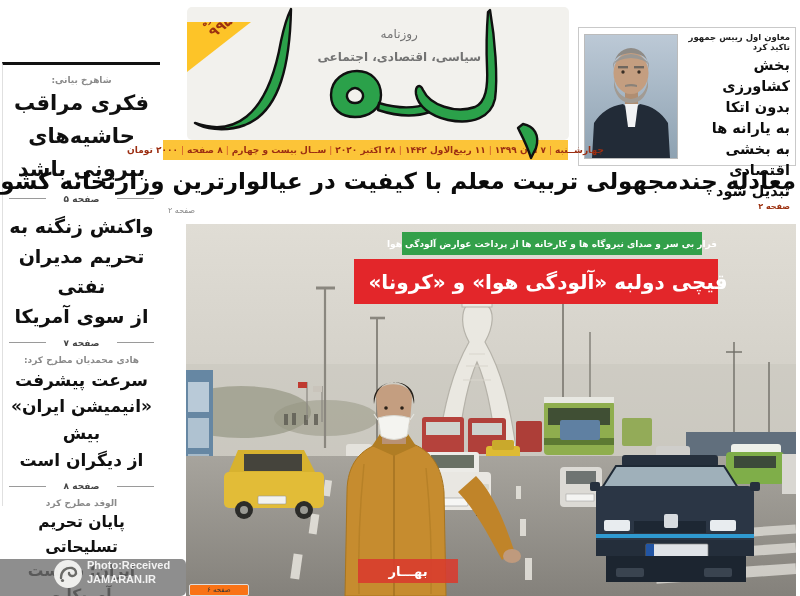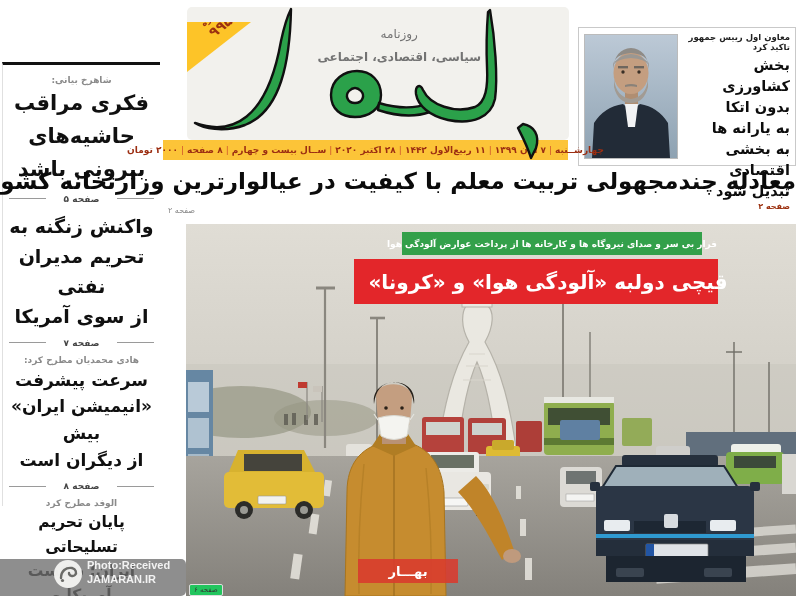--- a/index.html
+++ b/index.html
@@ -52,22 +52,22 @@
   
   .photo{position:absolute;left:186px;top:224px;width:610px;height:372px;overflow:hidden;background:#d6d3cb;}
   .photo-kicker{position:absolute;left:216px;top:8px;width:300px;height:23px;background:#33a04a;
                 color:#fff;font-size:9px;font-weight:bold;display:flex;align-items:center;justify-content:center;
                 white-space:nowrap;z-index:6;}
   .photo-banner{position:absolute;left:168px;top:35px;width:340px;height:45px;background:#e3262a;
                 color:#fff;font-size:20px;font-weight:bold;display:flex;align-items:center;justify-content:center;
                 white-space:nowrap;letter-spacing:-0.3px;z-index:6;padding-left:24px;}
   .bahar-wm{position:absolute;left:172px;top:335px;width:100px;height:24px;background:rgba(217,58,46,.88);
             color:#fff;font-size:13px;font-weight:bold;display:flex;align-items:center;justify-content:center;z-index:6;}
-  .photo-page{position:absolute;left:3px;top:360px;background:#22c55e;border:1px solid #ddd;border-radius:2px;
-              font-size:7px;color:#333;padding:1px 4px;z-index:6;}
+  .photo-page{position:absolute;left:3px;top:360px;background:#f97316;border:1px solid #ddd;border-radius:2px;
+              font-size:7px;color:#333;padding:1px 17px;z-index:6;}
   
   .credit{position:absolute;left:0;top:559px;width:138px;height:37px;background:rgba(110,110,110,.78);
           border-radius:0 5px 5px 0;display:flex;align-items:flex-start;z-index:9;direction:ltr;padding-left:48px;}
   .credit-text{color:#f2f2f2;font-size:11px;font-weight:bold;line-height:1.25;
                font-family:"Liberation Sans","DejaVu Sans",sans-serif;}
   .credit-logo{width:30px;height:30px;margin:0 4px 0 5px;flex:0 0 auto;}
 </style>
 </head>
 <body>
 

